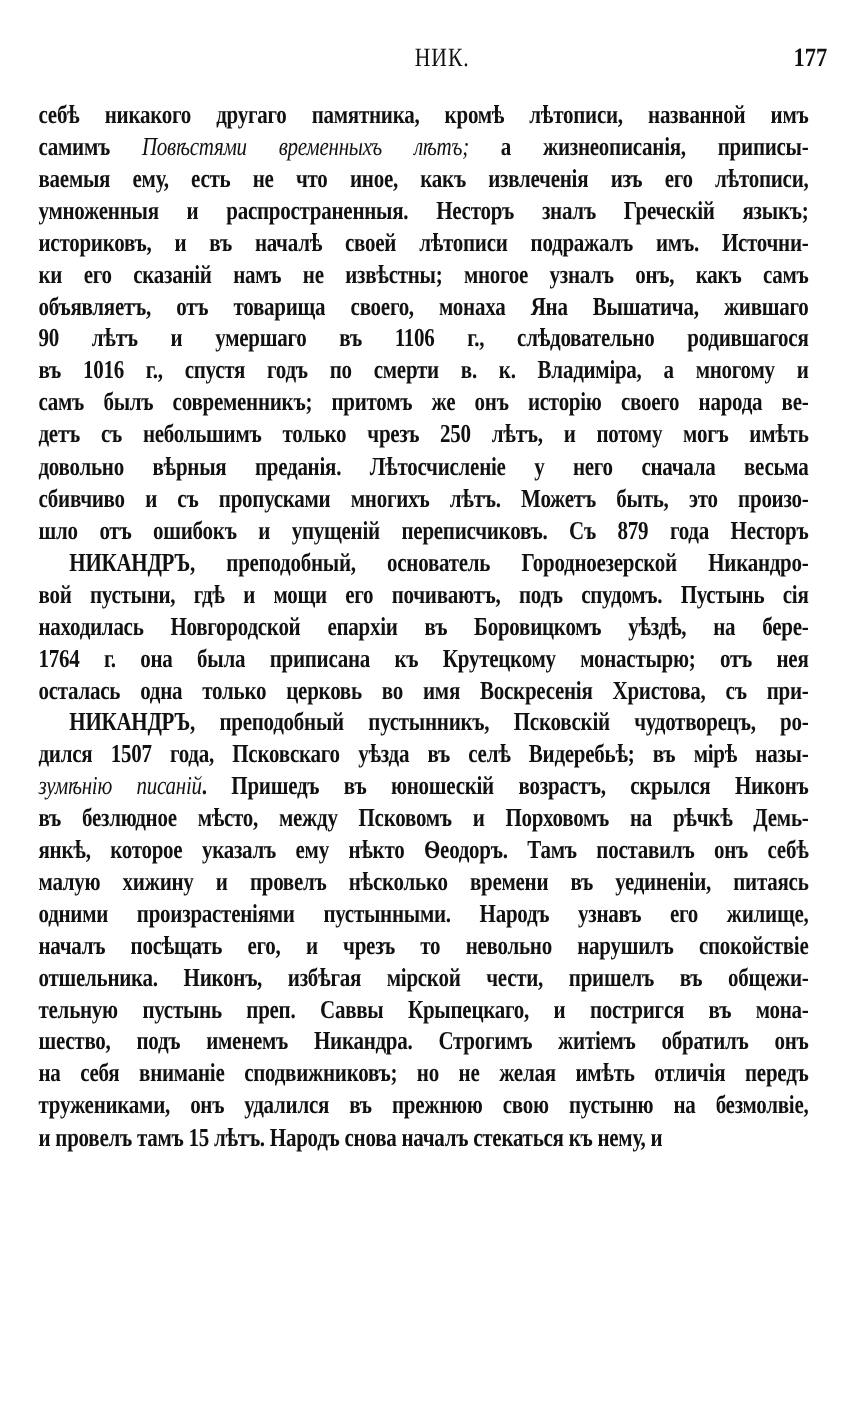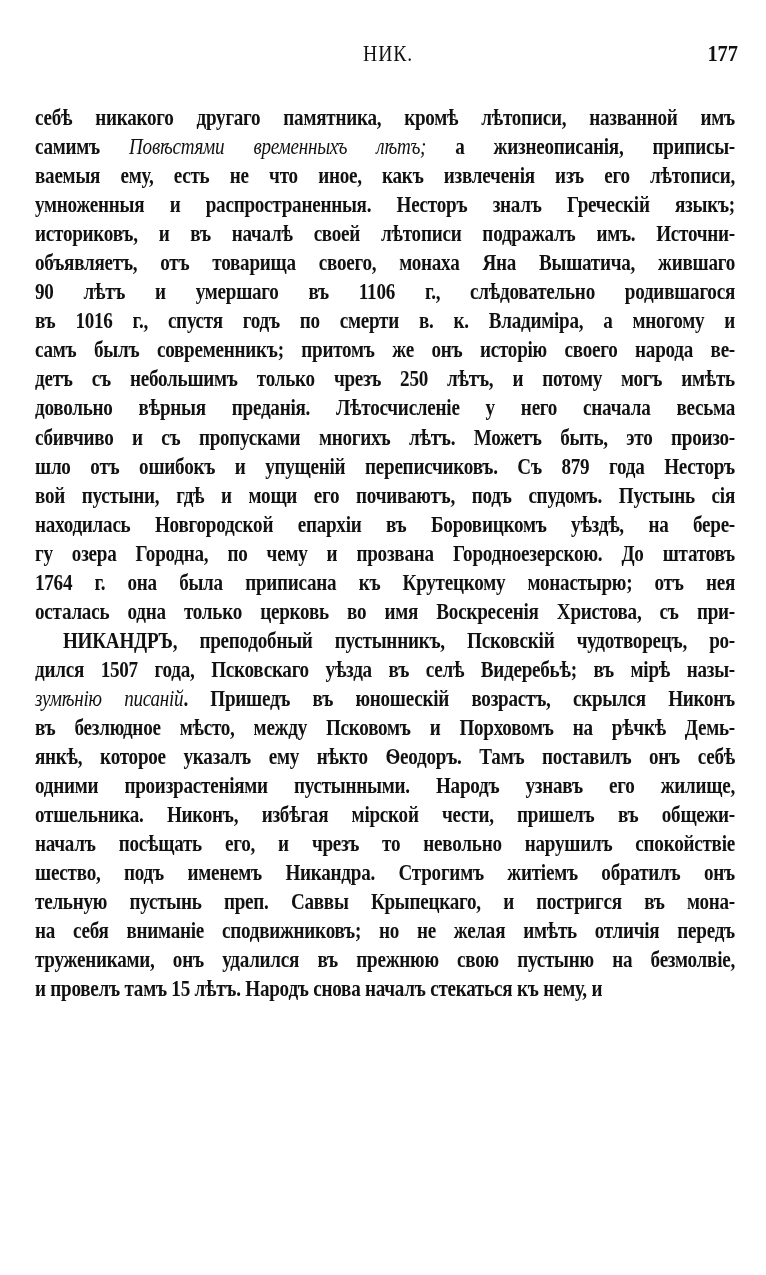--- a/index.html
+++ b/index.html
@@ -11,21 +11,21 @@
     width: 766px;
     height: 1275px;
     position: relative;
     overflow: hidden;
     font-family: "Liberation Serif", "DejaVu Serif", serif;
     color: #111111;
   }
   .header {
     position: absolute;
     top: 40px;
-    left: 38px;
+    left: 52px;
     width: 700px;
     height: 34px;
     font-family: Liberation Serif, serif;
   }
   .running-head {
     position: absolute;
     left: 0;
     right: 0;
     top: 0;
     text-align: center;
@@ -37,21 +37,21 @@
     position: absolute;
     right: 0;
     top: 0;
     font-size: 24px;
     font-weight: bold;
     transform: scaleX(0.85);
     transform-origin: right top;
   }
   .body-text {
     position: absolute;
-    top: 103px;
+    top: 91px;
     left: 35px;
     width: 700px;
   }
   .line {
     height: 29.05px;
     line-height: 29px;
     font-size: 23.5px;
     white-space: nowrap;
     text-align: justify;
     text-align-last: justify;
@@ -91,20 +91,23 @@
       <div class="line">
         <span class="narrow" style="text-align: justify; text-align-last: justify;"><span>ваемыя ему, есть не что иное, какъ извлеченія изъ его лѣтописи,</span></span>
       </div>
       <div class="line">
         <span class="narrow" style="text-align: justify; text-align-last: justify;"><span>умноженныя и распространенныя. Несторъ зналъ Греческій языкъ;</span></span>
       </div>
       <div class="line">
         <span class="narrow" style="text-align: justify; text-align-last: justify;"><span>историковъ, и въ началѣ своей лѣтописи подражалъ имъ. Источни-</span></span>
       </div>
       <div class="line">
+        <span class="narrow" style="text-align: justify; text-align-last: justify;"><span>ки его сказаній намъ не извѣстны; многое узналъ онъ, какъ самъ</span></span>
+      </div>
+      <div class="line">
         <span class="narrow" style="text-align: justify; text-align-last: justify;"><span>объявляетъ, отъ товарища своего, монаха Яна Вышатича, жившаго</span></span>
       </div>
       <div class="line">
         <span class="narrow" style="text-align: justify; text-align-last: justify;"><span>90 лѣтъ и умершаго въ 1106 г., слѣдовательно родившагося</span></span>
       </div>
       <div class="line">
         <span class="narrow" style="text-align: justify; text-align-last: justify;"><span>въ 1016 г., спустя годъ по смерти в. к. Владиміра, а многому и</span></span>
       </div>
       <div class="line">
         <span class="narrow" style="text-align: justify; text-align-last: justify;"><span>самъ былъ современникъ; притомъ же онъ исторію своего народа ве-</span></span>
@@ -116,28 +119,28 @@
         <span class="narrow" style="text-align: justify; text-align-last: justify;"><span>довольно вѣрныя преданія. Лѣтосчисленіе у него сначала весьма</span></span>
       </div>
       <div class="line">
         <span class="narrow" style="text-align: justify; text-align-last: justify;"><span>сбивчиво и съ пропусками многихъ лѣтъ. Можетъ быть, это произо-</span></span>
       </div>
       <div class="line">
         <span class="narrow" style="text-align: justify; text-align-last: justify;"><span>шло отъ ошибокъ и упущеній переписчиковъ. Съ 879 года Несторъ</span></span>
       </div>
     </div>
     <div>
+      <div class="line indent">
+        <span class="narrow" style="text-align: justify; text-align-last: justify;"><span>НИКАНДРЪ, преподобный, основатель Городноезерской Никандро-</span></span>
+      </div>
       <div class="line">
         <span class="narrow" style="text-align: justify; text-align-last: justify;"><span>вой пустыни, гдѣ и мощи его почиваютъ, подъ спудомъ. Пустынь сія</span></span>
       </div>
       <div class="line">
         <span class="narrow" style="text-align: justify; text-align-last: justify;"><span>находилась Новгородской епархіи въ Боровицкомъ уѣздѣ, на бере-</span></span>
-      </div>
-      <div class="line">
-        <span class="narrow" style="text-align: justify; text-align-last: justify;"><span>гу озера Городна, по чему и прозвана Городноезерскою. До штатовъ</span></span>
       </div>
       <div class="line">
         <span class="narrow" style="text-align: justify; text-align-last: justify;"><span>1764 г. она была приписана къ Крутецкому монастырю; отъ нея</span></span>
       </div>
       <div class="line">
         <span class="narrow" style="text-align: justify; text-align-last: justify;"><span>осталась одна только церковь во имя Воскресенія Христова, съ при-</span></span>
       </div>
     </div>
     <div>
       <div class="line indent">
@@ -149,33 +152,36 @@
       <div class="line">
         <span class="narrow" style="text-align: justify; text-align-last: justify;"><span class="it">зумѣнію писаній</span><span>. Пришедъ въ юношескій возрастъ, скрылся Никонъ</span></span>
       </div>
       <div class="line">
         <span class="narrow" style="text-align: justify; text-align-last: justify;"><span>въ безлюдное мѣсто, между Псковомъ и Порховомъ на рѣчкѣ Демь-</span></span>
       </div>
       <div class="line">
         <span class="narrow" style="text-align: justify; text-align-last: justify;"><span>янкѣ, которое указалъ ему нѣкто Ѳеодоръ. Тамъ поставилъ онъ себѣ</span></span>
       </div>
       <div class="line">
+        <span class="narrow" style="text-align: justify; text-align-last: justify;"><span>малую хижину и провелъ нѣсколько времени въ уединеніи, питаясь</span></span>
+      </div>
+      <div class="line">
         <span class="narrow" style="text-align: justify; text-align-last: justify;"><span>одними произрастеніями пустынными. Народъ узнавъ его жилище,</span></span>
+      </div>
+      <div class="line">
+        <span class="narrow" style="text-align: justify; text-align-last: justify;"><span>началъ посѣщать его, и чрезъ то невольно нарушилъ спокойствіе</span></span>
       </div>
       <div class="line">
         <span class="narrow" style="text-align: justify; text-align-last: justify;"><span>отшельника. Никонъ, избѣгая мірской чести, пришелъ въ общежи-</span></span>
       </div>
       <div class="line">
-        <span class="narrow" style="text-align: justify; text-align-last: justify;"><span>началъ посѣщать его, и чрезъ то невольно нарушилъ спокойствіе</span></span>
+        <span class="narrow" style="text-align: justify; text-align-last: justify;"><span>тельную пустынь преп. Саввы Крыпецкаго, и постригся въ мона-</span></span>
       </div>
       <div class="line">
         <span class="narrow" style="text-align: justify; text-align-last: justify;"><span>шество, подъ именемъ Никандра. Строгимъ житіемъ обратилъ онъ</span></span>
-      </div>
-      <div class="line">
-        <span class="narrow" style="text-align: justify; text-align-last: justify;"><span>тельную пустынь преп. Саввы Крыпецкаго, и постригся въ мона-</span></span>
       </div>
       <div class="line">
         <span class="narrow" style="text-align: justify; text-align-last: justify;"><span>на себя вниманіе сподвижниковъ; но не желая имѣть отличія передъ</span></span>
       </div>
       <div class="line">
         <span class="narrow" style="text-align: justify; text-align-last: justify;"><span>тружениками, онъ удалился въ прежнюю свою пустыню на безмолвіе,</span></span>
       </div>
       <div class="line last">
         <span class="narrow" style="text-align: justify; text-align-last: left;"><span>и провелъ тамъ 15 лѣтъ. Народъ снова началъ стекаться къ нему, и</span></span>
       </div>

